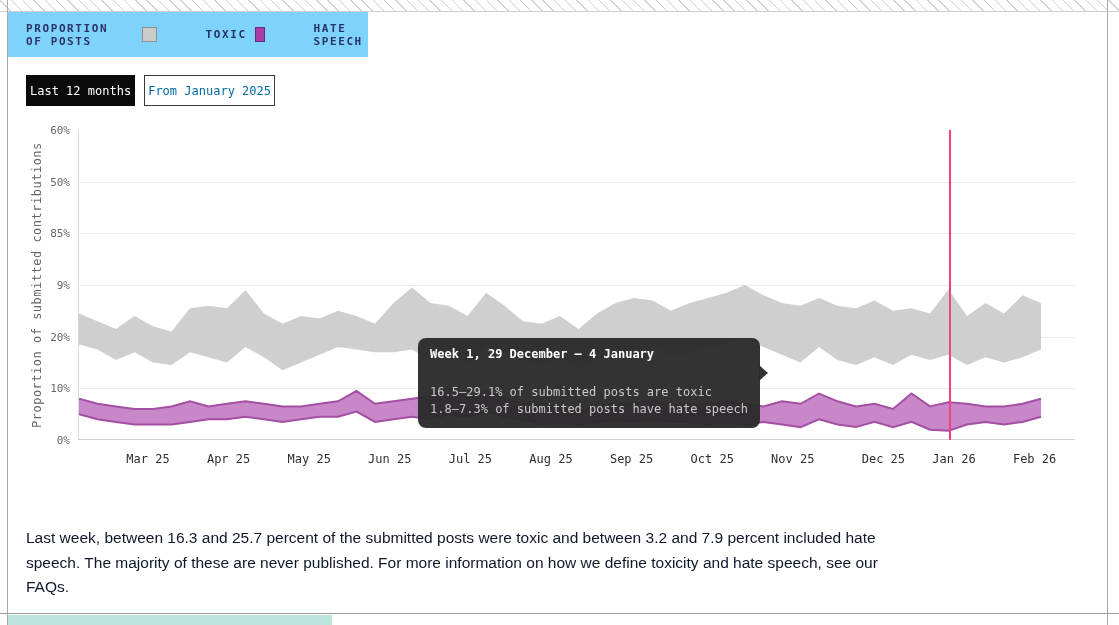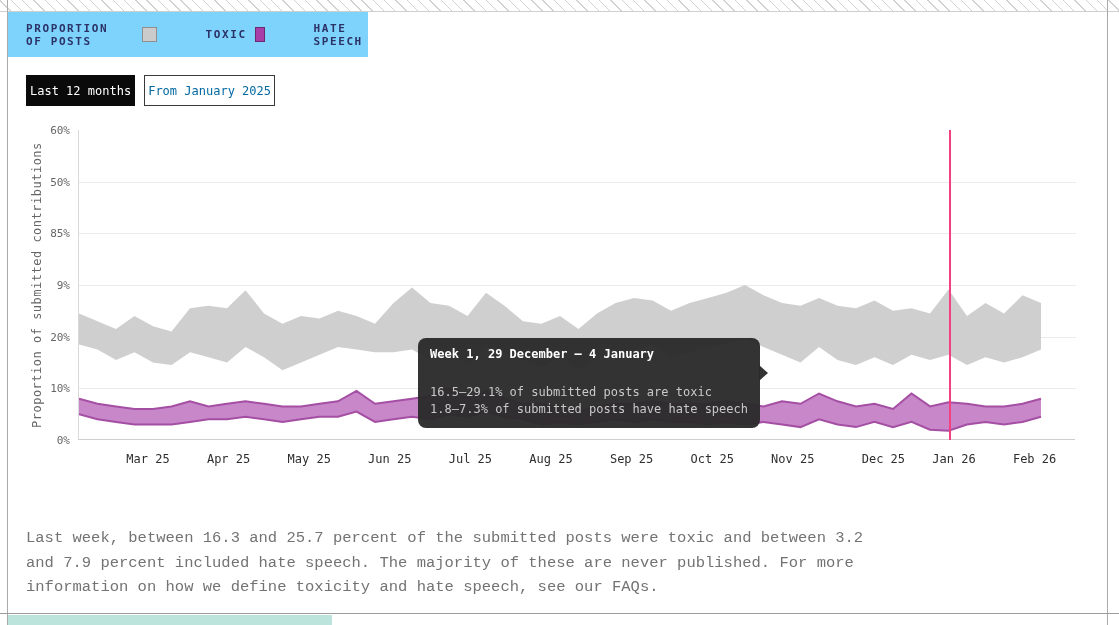--- a/index.html
+++ b/index.html
@@ -51,22 +51,22 @@
     background:rgba(43,43,43,0.96); border-radius:8px; padding:9px 12px 10px 12px;
     color:#c9c9c9; z-index:5; white-space:nowrap; }
   .tooltip:after { content:""; position:absolute; right:-8px; top:27px;
     border-top:8px solid transparent; border-bottom:8px solid transparent;
     border-left:9px solid rgba(43,43,43,0.96); }
   .tooltip-title { color:#ffffff; font-weight:bold; font-size:12px; margin-bottom:23px; }
   .tooltip-line { font-size:12px; line-height:17px; }
 
   
   .footer-text { position:absolute; left:26px; top:526px; width:866px;
-    font-family:Liberation Mono, monospace; font-size:15.5px; line-height:24.5px;
-    color:#737373; }
+    font-family:Liberation Sans, sans-serif; font-size:15.5px; line-height:24.5px;
+    color:#0f172a; }
 
   
   .bottom-line { position:absolute; left:0; top:613px; width:1119px; height:1px; background:#9c9c9c; }
   .bottom-teal { position:absolute; left:8px; top:615px; width:324px; height:10px; }
 </style>
 </head>
 <body>
 
 <div class="page">
 

